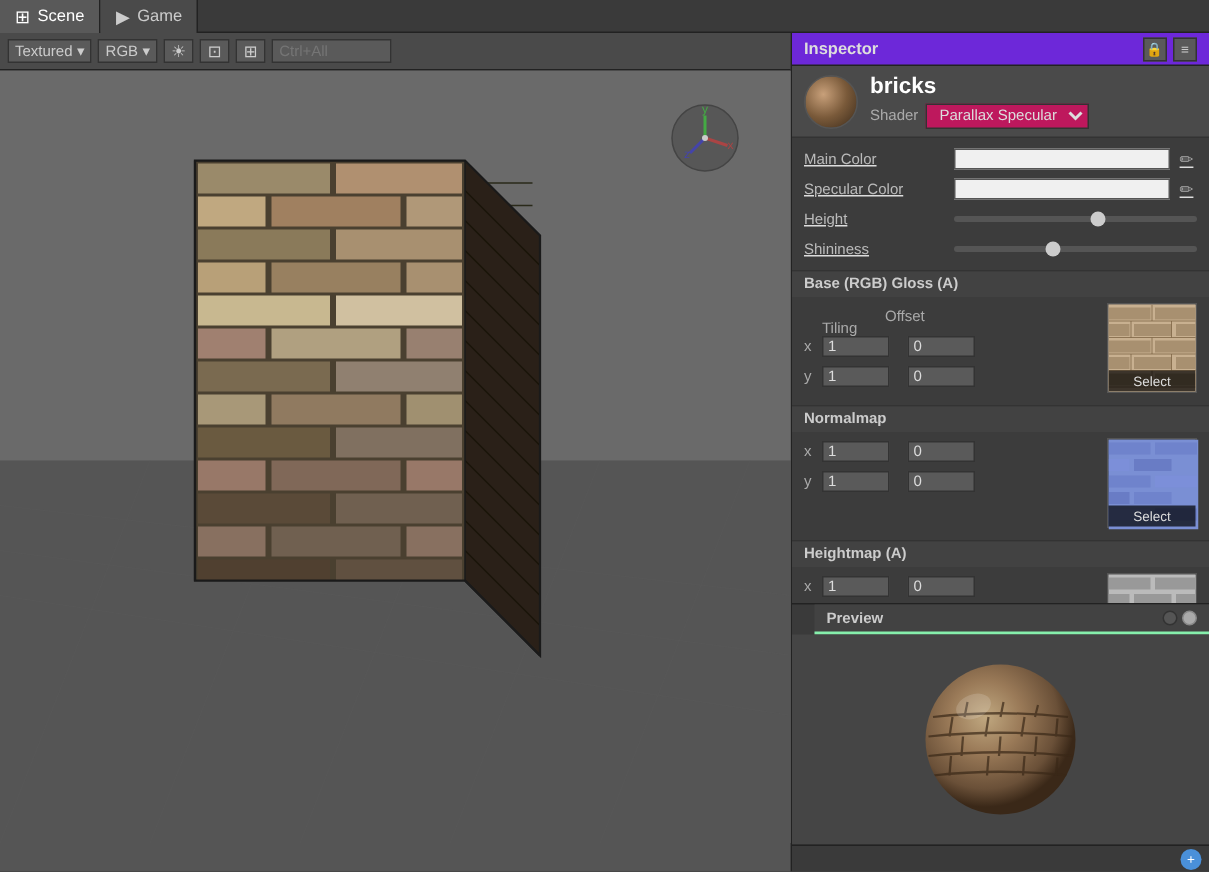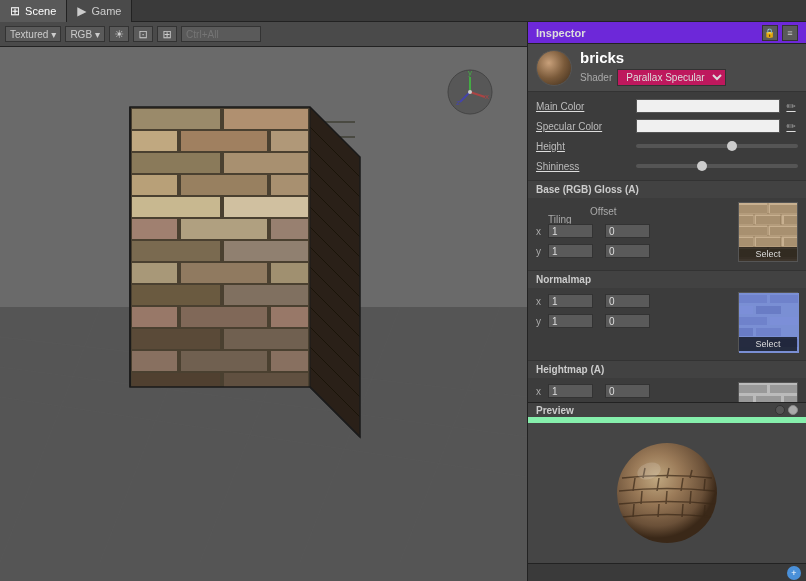--- a/index.html
+++ b/index.html
@@ -360,22 +360,23 @@
       border-top: 1px solid #222;
       background: #3a3a3a;
     }
 
     .preview-header {
       display: flex;
       align-items: center;
       height: 20px;
       padding: 0 8px;
       background: #424242;
-      border-bottom: 6px solid #86efac;
+      border-bottom: 2px solid #86efac;
       justify-content: space-between;
+      margin-left: 15px;
     }
 
     .preview-title {
       font-size: 10px;
       color: #ccc;
       font-weight: bold;
     }
 
     .preview-controls {
       display: flex;

